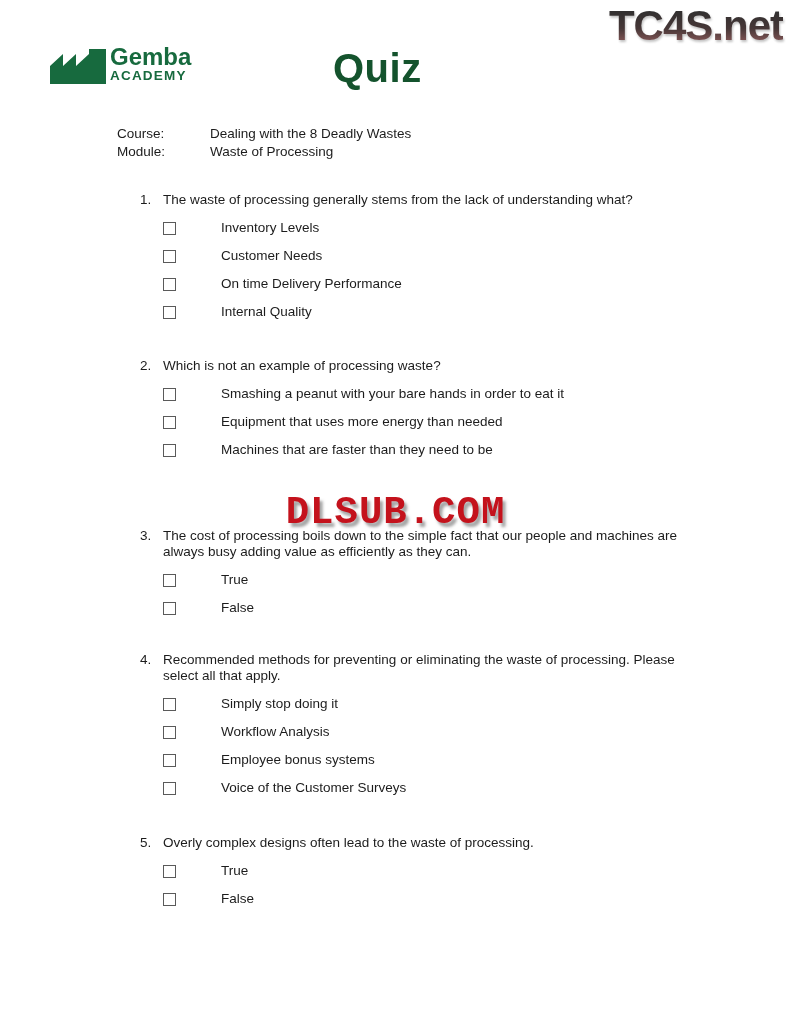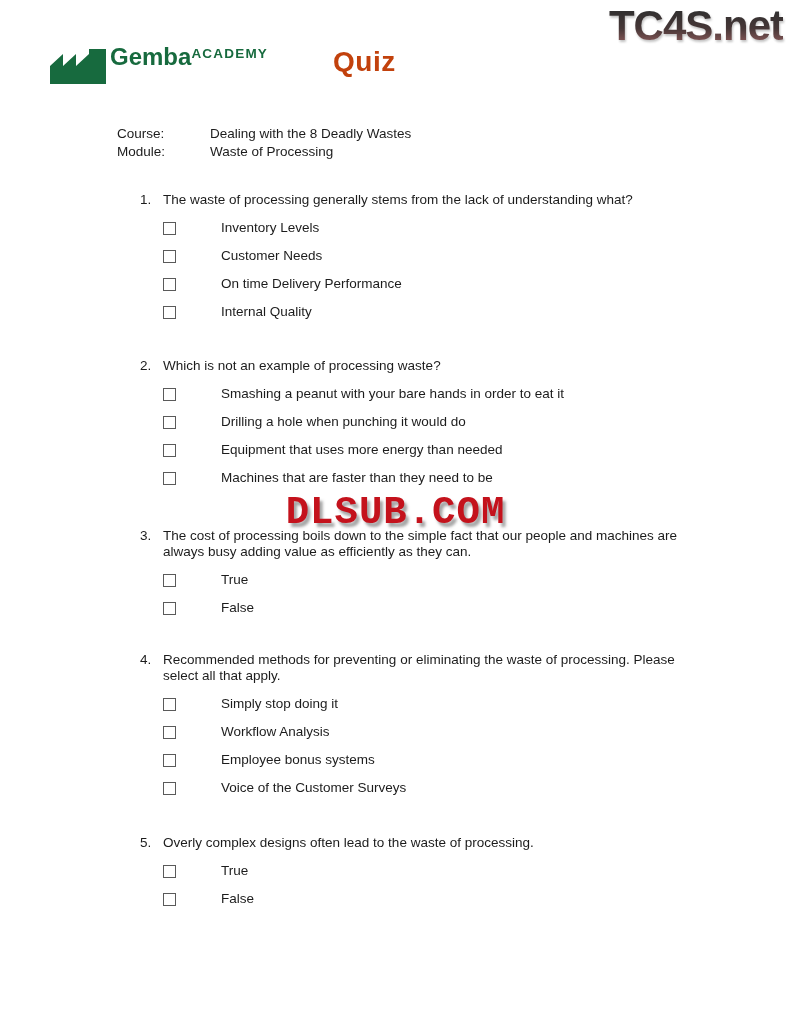--- a/index.html
+++ b/index.html
@@ -16,42 +16,42 @@
 
   
   .logo {
     position: absolute;
     left: 50px; top: 44px;
     display: flex;
     align-items: flex-start;
     gap: 4px;
   }
   .logo svg { display: block; }
-  .logo-text { display: flex; flex-direction: row; margin-top: 2px; }
+  .logo-text { display: flex; flex-direction: column; margin-top: 2px; }
   .logo-name {
     font-size: 24px;
     font-weight: bold;
     color: #176a3e;
     line-height: 22px;
     letter-spacing: 0px;
   }
   .logo-sub {
     font-size: 13.5px;
     font-weight: bold;
     color: #176a3e;
     letter-spacing: 1.2px;
     line-height: 15px;
   }
 
   .page-title {
     position: absolute;
     left: 333px; top: 46px;
-    font-size: 28px;
-    font-weight: bold;
-    color: #c2410c;
+    font-size: 40px;
+    font-weight: bold;
+    color: #14532d;
     letter-spacing: 0.5px;
   }
 
   
   .wm-tc4s {
     position: absolute;
     top: 2px; right: 8px;
     font-size: 42px;
     font-weight: bold;
     letter-spacing: -1px;
@@ -197,24 +197,20 @@
       <span class="q-num">2.</span>
       <span class="q-text">Which is not an example of processing waste?</span>
     </div>
     <div class="options">
       <div class="option">
         <span class="checkbox"></span>
         <span class="option-label">Smashing a peanut with your bare hands in order to eat it</span>
       </div>
       <div class="option">
         <span class="checkbox"></span>
-        <span class="option-label">Drilling a hole when punching it would do</span>
-      </div>
-      <div class="option">
-        <span class="checkbox"></span>
         <span class="option-label">Equipment that uses more energy than needed</span>
       </div>
       <div class="option">
         <span class="checkbox"></span>
         <span class="option-label">Machines that are faster than they need to be</span>
       </div>
     </div>
   </div>
 
   <div class="question q3">

